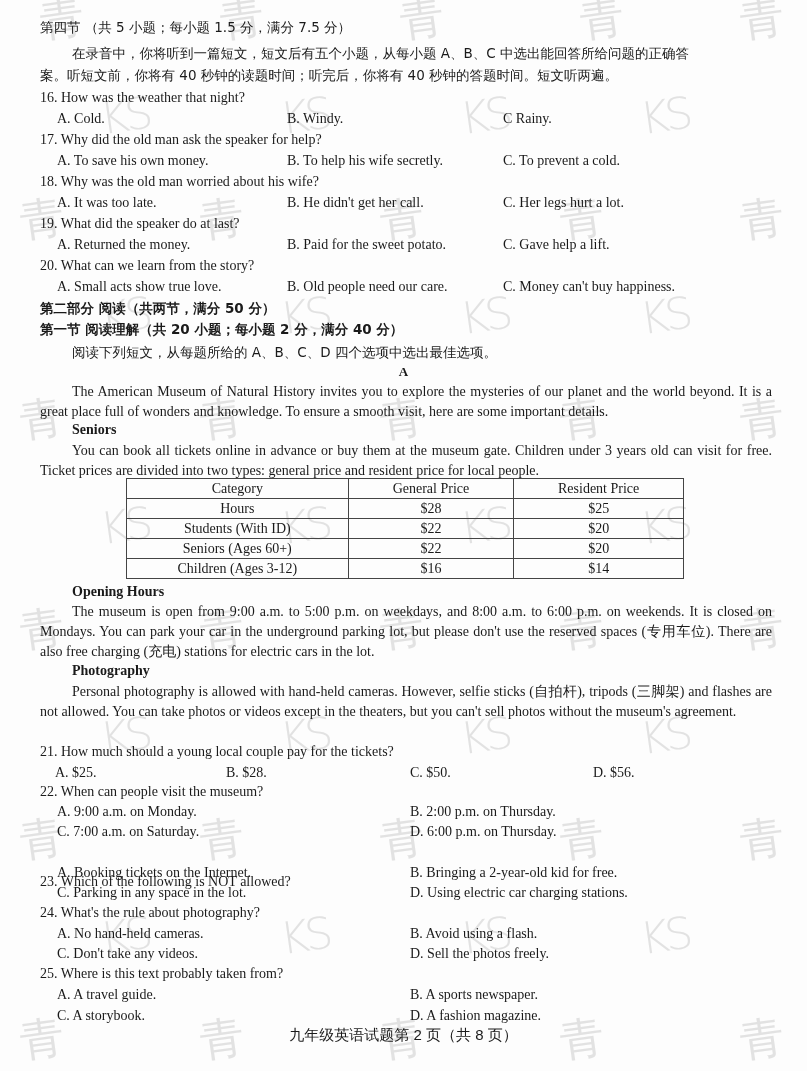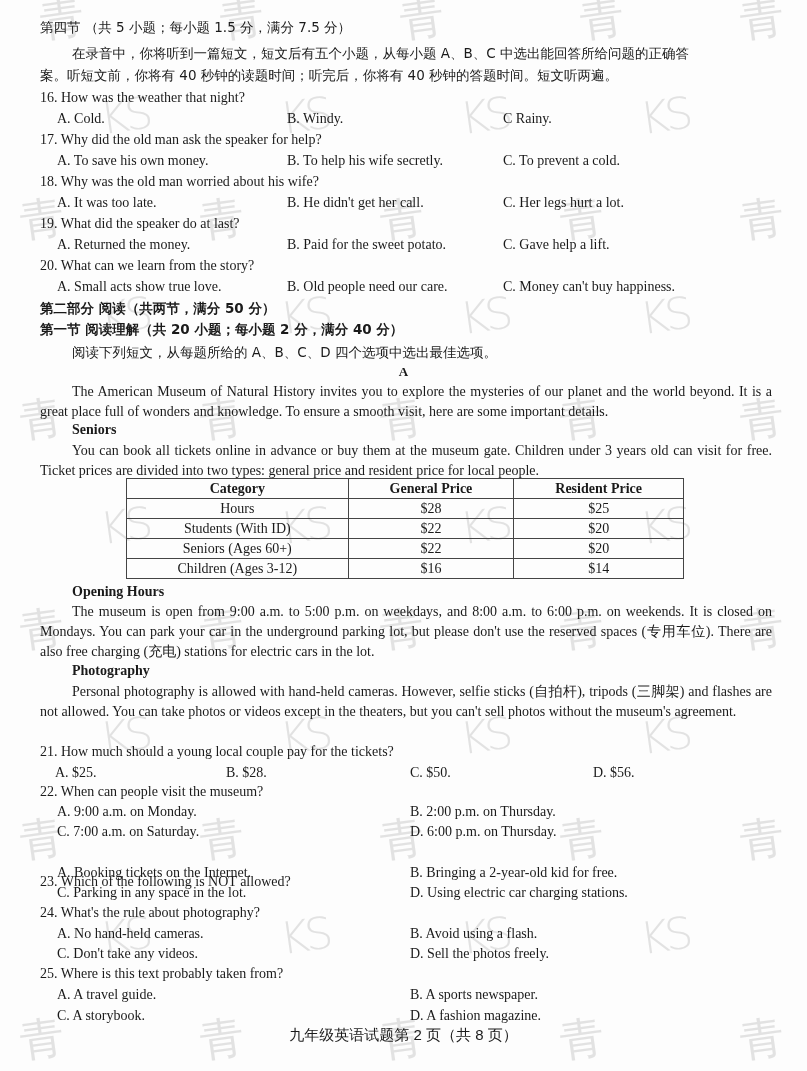--- a/index.html
+++ b/index.html
@@ -24,21 +24,21 @@
   .indent { text-indent: 32px; }
   .heading { font-weight: bold; left: 72px; }
   .center { left: 0; width: 807px; text-align: center; }
   table.tickets {
     position: absolute; left: 126px; top: 478px; width: 558px;
     border-collapse: collapse; font-size: 14px; line-height: 19px;
   }
   table.tickets th, table.tickets td {
     border: 1px solid #444; text-align: center; padding: 0 4px; height: 19px;
   }
-  table.tickets th { font-weight: bold; }
+  table.tickets th { font-weight: normal; }
   table.tickets col.c1 { width: 222px; }
   table.tickets col.c2 { width: 166px; }
   table.tickets col.c3 { width: 170px; }
   .footer { font-family: Liberation Sans, sans-serif; font-size: 15px; }
 </style>
 </head>
 <body>
 
 <div class="wm-layer">
   <span class="wm" style="left:40px;top:-10px">青</span>

